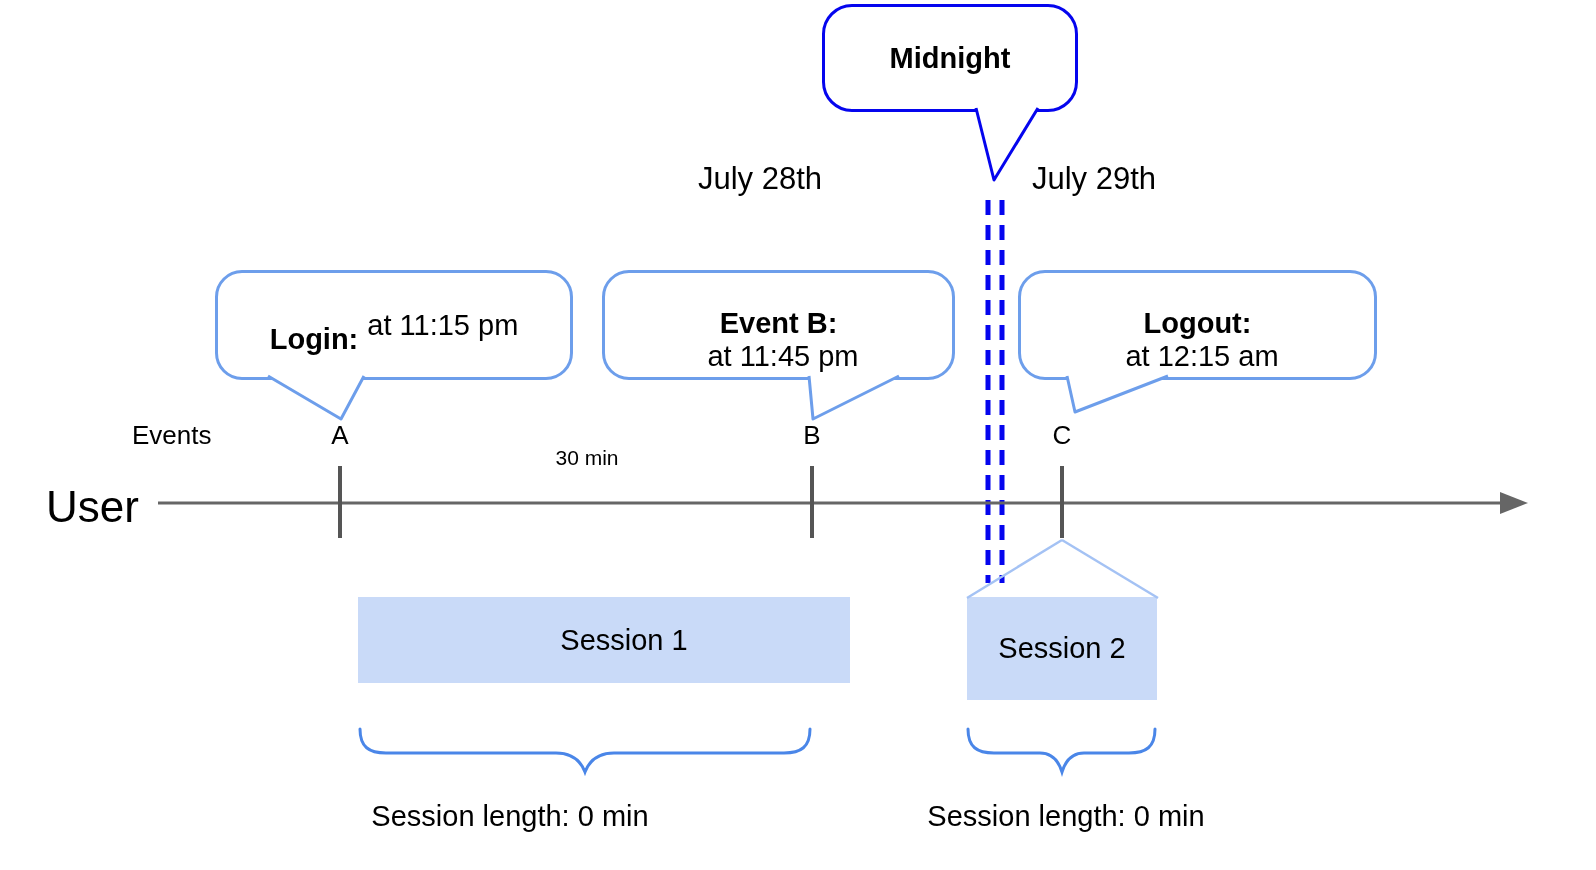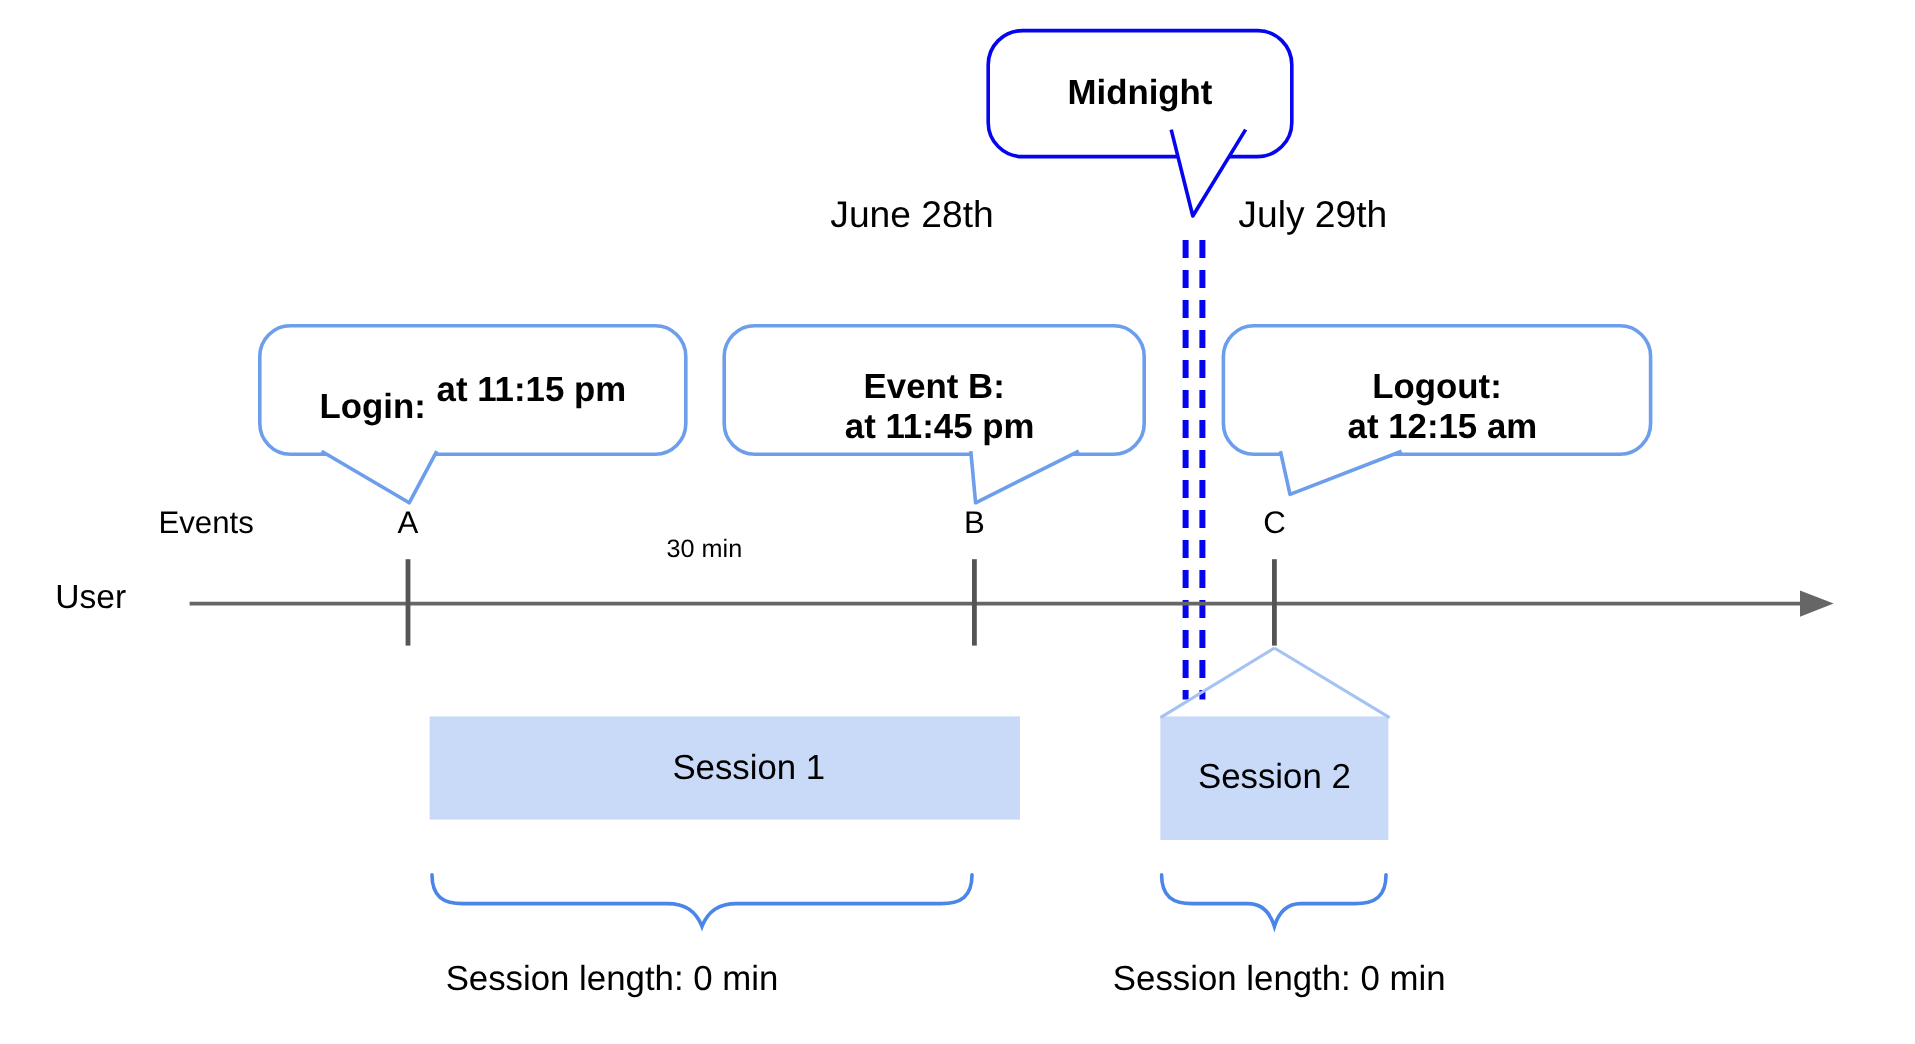--- a/index.html
+++ b/index.html
@@ -29,24 +29,23 @@
     white-space: nowrap;
   }
   .callout.light {
     border: 3px solid var(--callout-blue, #6d9eeb);
     border-radius: 27px;
   }
   .callout.dark {
     border: 3px solid var(--midnight-blue, #0505ee);
     border-radius: 30px;
     font-weight: bold;
-    margin-top: 20px;
   }
   .callout .title { font-weight: bold; margin-top: 29px; }
-  .callout .time { margin-left: 9px; font-weight: bold; }
+  .callout .time { margin-left: 9px; }
   .txt { position: absolute; white-space: nowrap; }
   .center { text-align: center; white-space: nowrap; }
   .date-label { font-size: 31px; }
   .marker-label { font-size: 26px; }
   .session-box {
     position: absolute;
     background: var(--session-fill, #c9daf8);
     display: flex;
     align-items: center;
     justify-content: center;
@@ -79,31 +78,31 @@
   <div class="callout light" style="left:602px; top:270px; width:353px; height:110px;flex-direction:column;">
     <span class="title">Event B:</span>
     <span class="time">at 11:45 pm</span>
   </div>
 
   <div class="callout light" style="left:1018px; top:270px; width:359px; height:110px;flex-direction:column;">
     <span class="title">Logout:</span>
     <span class="time">at 12:15 am</span>
   </div>
 
-  <div class="txt center date-label" style="left:660px; top:161px; width:200px;">June 28th</div>
+  <div class="txt center date-label" style="left:660px; top:161px; width:200px;">July 28th</div>
   <div class="txt center date-label" style="left:994px; top:161px; width:200px;">July 29th</div>
 
   <div class="txt marker-label" style="left:132px; top:420px;">Events</div>
   <div class="txt center marker-label" style="left:310px; top:420px; width:60px;">A</div>
   <div class="txt center marker-label" style="left:782px; top:420px; width:60px;">B</div>
   <div class="txt center marker-label" style="left:1032px; top:420px; width:60px;">C</div>
 
   <div class="txt center" style="left:517px; top:446px; width:140px; font-size:21px;">30 min</div>
 
-  <div class="txt" style="left:46px; top:482px; font-size:28px;">User</div>
+  <div class="txt" style="left:46px; top:482px; font-size:44px;">User</div>
 
   <div class="session-box" style="left:358px; top:597px; width:452px; height:86px;padding-left:40px;">
     <span>Session 1</span>
   </div>
   <div class="session-box" style="left:967px; top:597px; width:190px; height:103px;">
     <span>Session 2</span>
   </div>
 
   <div class="txt center session-length" style="left:335px; top:800px; width:350px;">Session length: 0 min</div>
   <div class="txt center session-length" style="left:891px; top:800px; width:350px;">Session length: 0 min</div>

